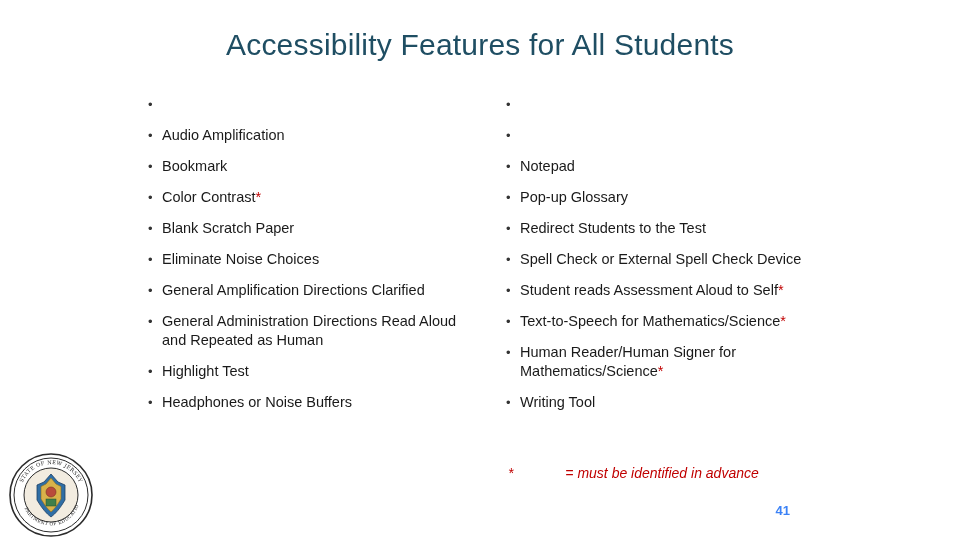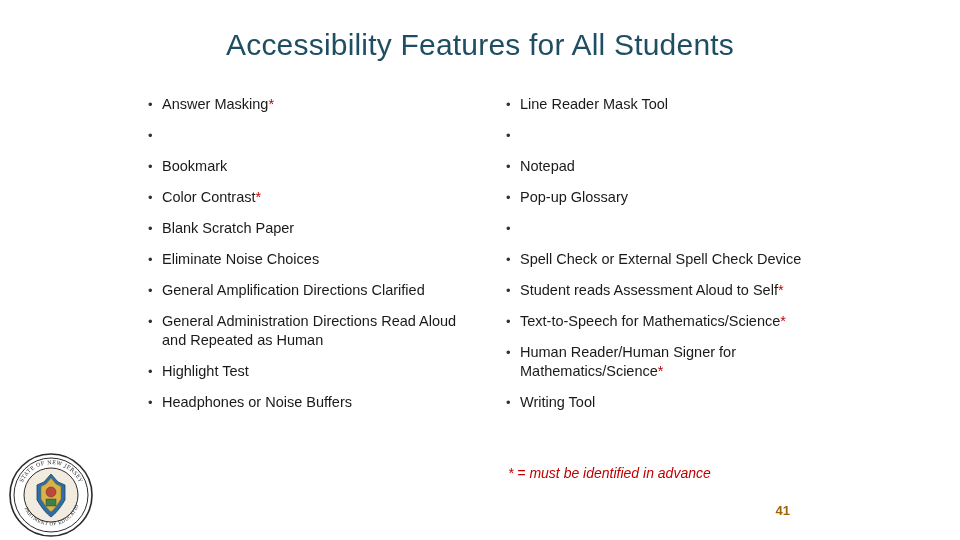--- a/index.html
+++ b/index.html
@@ -74,27 +74,28 @@
   .footnote {
     position: absolute;
     top: 465px;
     left: 508px;
     font-size: 14px;
     color: #c00000;
     font-style: italic;
   }
   .footnote .eq {
     font-style: italic;
+    margin-left: 48px;
   }
   .page-number {
     position: absolute;
     right: 66px;
     top: 503px;
     font-size: 13px;
-    color: #a16207;
+    color: #3b82f6;
     font-weight: bold;
   }
   .seal {
     position: absolute;
     left: 8px;
     top: 452px;
     width: 86px;
     height: 86px;
   }
   .seal svg {
@@ -105,24 +106,24 @@
 <body>
 
 <div class="slide">
 
   <div class="slide-title">Accessibility Features for All Students</div>
 
   <div class="columns">
     <div class="col col-left" id="left-col">
         <div class="bullet-row">
           <span class="bullet-dot">•</span>
-          <span class="bullet-text">Answer Masking<span class="bullet-text star">*</span></span>
-        </div>
-        <div class="bullet-row">
-          <span class="bullet-dot">•</span>
+        </div>
+        <div class="bullet-row">
+          <span class="bullet-dot">•</span>
+          <span class="bullet-text">Audio Amplification</span>
         </div>
         <div class="bullet-row">
           <span class="bullet-dot">•</span>
           <span class="bullet-text">Bookmark</span>
         </div>
         <div class="bullet-row">
           <span class="bullet-dot">•</span>
           <span class="bullet-text">Color Contrast<span class="bullet-text star">*</span></span>
         </div>
         <div class="bullet-row">
@@ -146,35 +147,35 @@
           <span class="bullet-text">Highlight Test</span>
         </div>
         <div class="bullet-row">
           <span class="bullet-dot">•</span>
           <span class="bullet-text">Headphones or Noise Buffers</span>
         </div>
       </div>
     <div class="col col-right" id="right-col">
         <div class="bullet-row">
           <span class="bullet-dot">•</span>
-          <span class="bullet-text">Line Reader Mask Tool</span>
         </div>
         <div class="bullet-row">
           <span class="bullet-dot">•</span>
         </div>
         <div class="bullet-row">
           <span class="bullet-dot">•</span>
           <span class="bullet-text">Notepad</span>
         </div>
         <div class="bullet-row">
           <span class="bullet-dot">•</span>
           <span class="bullet-text">Pop-up Glossary</span>
         </div>
         <div class="bullet-row">
           <span class="bullet-dot">•</span>
+          <span class="bullet-text">Redirect Students to the Test</span>
         </div>
         <div class="bullet-row">
           <span class="bullet-dot">•</span>
           <span class="bullet-text">Spell Check or External Spell Check Device</span>
         </div>
         <div class="bullet-row">
           <span class="bullet-dot">•</span>
           <span class="bullet-text">Student reads Assessment Aloud to Self<span class="bullet-text star">*</span></span>
         </div>
         <div class="bullet-row">

